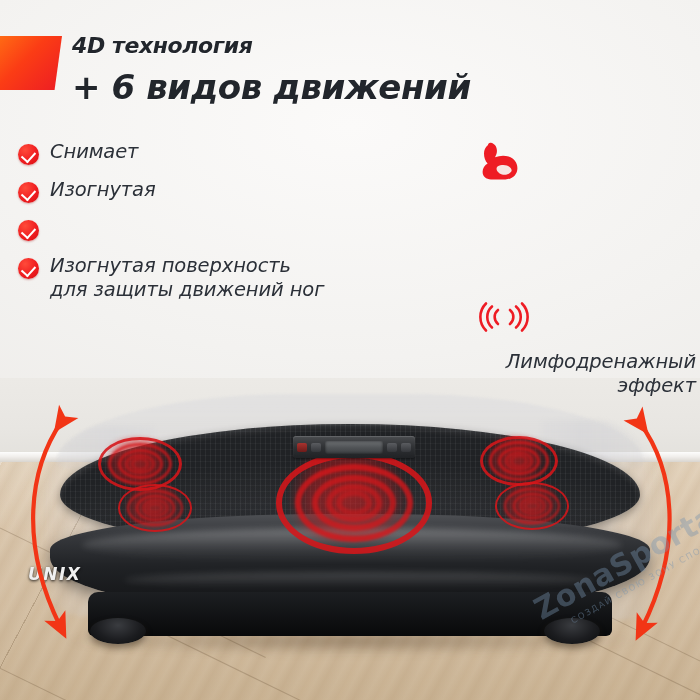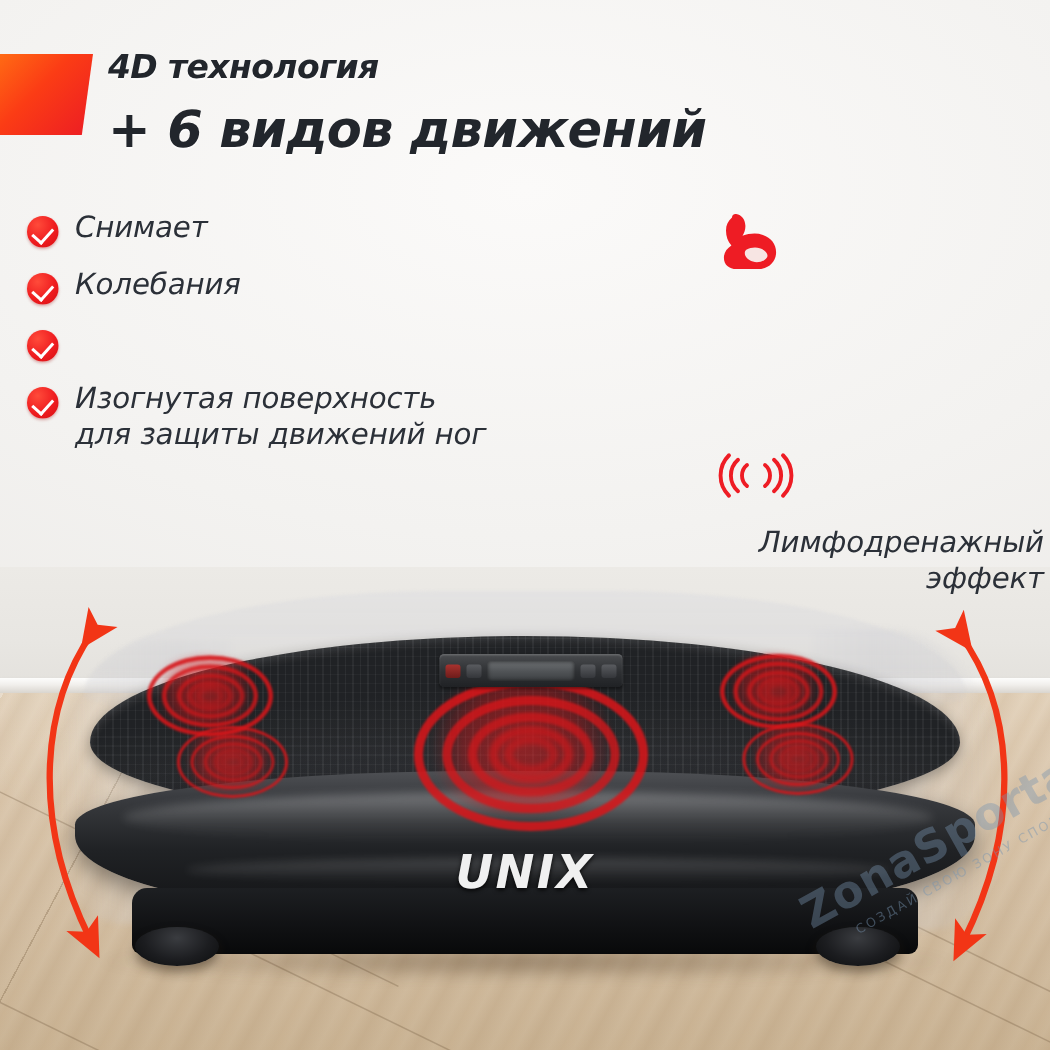--- a/index.html
+++ b/index.html
@@ -176,23 +176,23 @@
     position:absolute;left:54px;top:132px;width:540px;height:34px;
     background:linear-gradient(180deg,rgba(255,255,255,.30) 0%, rgba(255,255,255,.07) 60%, rgba(255,255,255,0) 100%);
     border-radius:50%;filter:blur(3px);
   }
   .body-gloss2{
     position:absolute;left:96px;top:176px;width:470px;height:16px;
     background:linear-gradient(180deg,rgba(255,255,255,.18) 0%, rgba(255,255,255,0) 100%);
     border-radius:50%;filter:blur(3px);
   }
   .logo-unix{
-    position:absolute;left:0;top:168px;width:644px;text-align:center;
-    font-family:"DejaVu Sans", sans-serif;
-    font-weight:bold;font-style:italic;font-size:31px;letter-spacing:1.5px;
+    position:absolute;left:0;top:168px;width:644px;text-align:left;
+    font-family:"DejaVu Sans", sans-serif;
+    font-weight:bold;font-style:italic;font-size:17px;letter-spacing:1.5px;
     color:#f0f0f0;text-shadow:0 1px 3px rgba(0,0,0,.85);
   }
   .base-block{
     position:absolute;left:60px;top:196px;width:524px;height:44px;
     background:linear-gradient(180deg,#1d1f22 0%,#101113 60%,#08090a 100%);
     border-radius:10px 10px 6px 6px;
   }
   .foot{
     position:absolute;width:56px;height:26px;border-radius:50%;
     background:radial-gradient(ellipse at 50% 28%, #3a3c40 0%, #1c1d20 55%, #0b0c0d 100%);
@@ -246,21 +246,21 @@
     <div class="title-l2">+ 6 видов движений</div>
   </div>
 
   <div class="feature-list">
     <div class="feature-row">
       <span class="check-badge"></span>
       <span class="feature-text">Снимает</span>
     </div>
     <div class="feature-row">
       <span class="check-badge"></span>
-      <span class="feature-text">Колебания</span>
+      <span class="feature-text">Изогнутая</span>
     </div>
     <div class="feature-row">
       <span class="check-badge"></span>
     </div>
     <div class="feature-row">
       <span class="check-badge"></span>
       <span class="feature-text" style="white-space:pre-line">Изогнутая поверхность
 для защиты движений ног</span>
     </div>
   </div>

